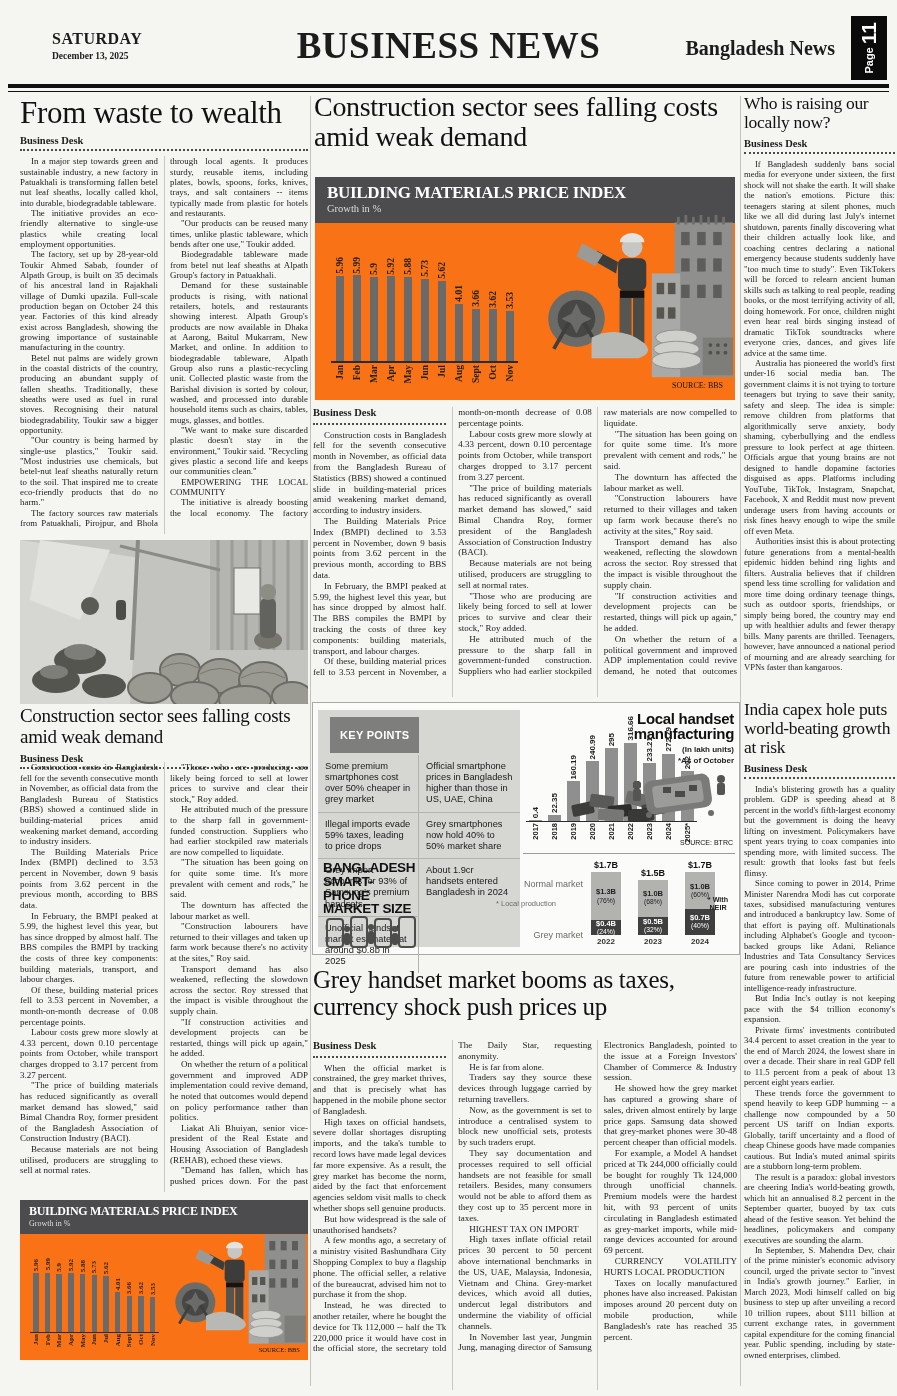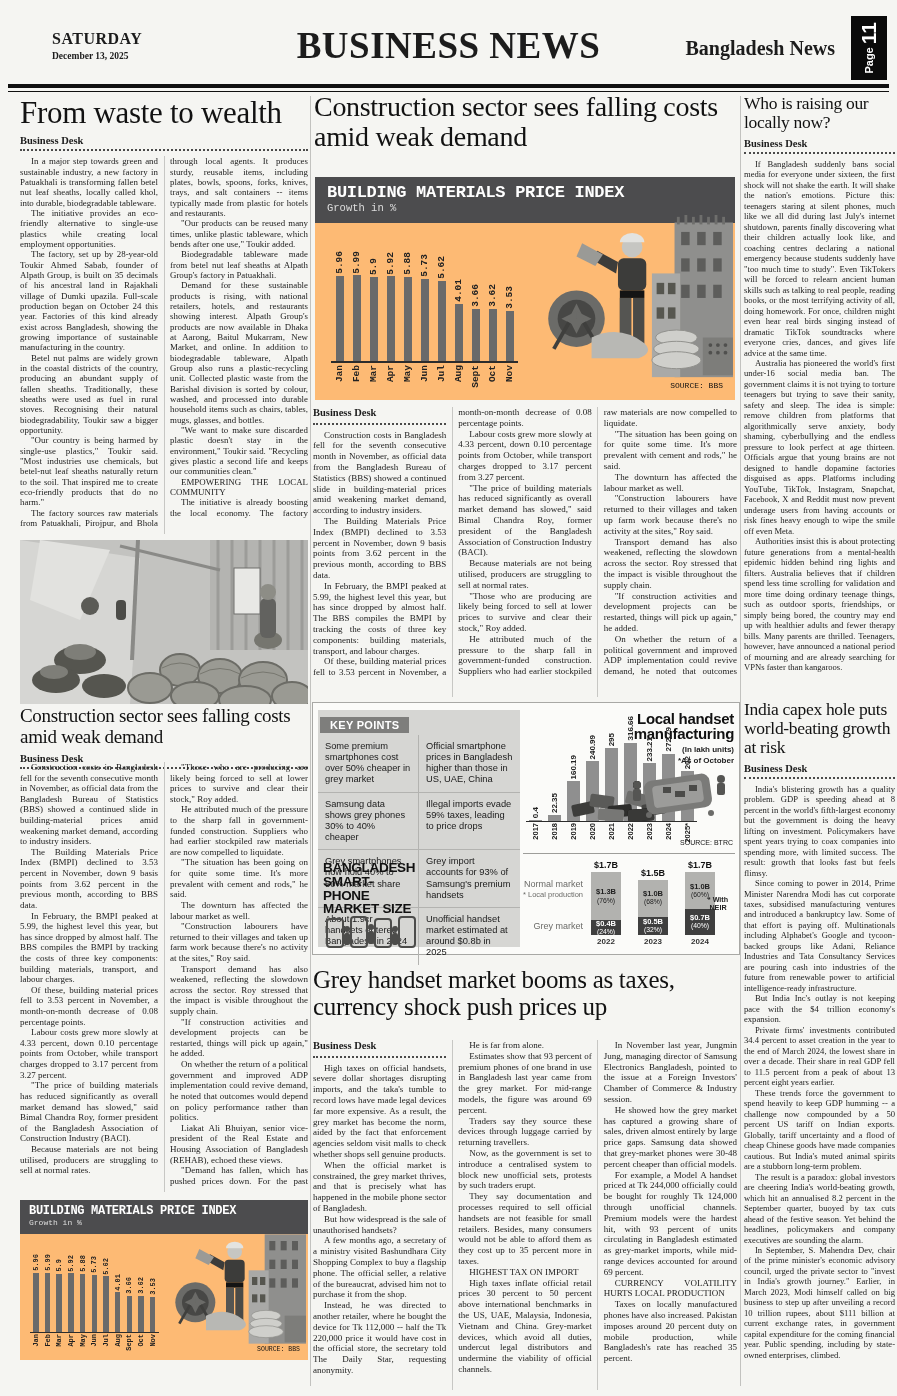--- a/index.html
+++ b/index.html
@@ -39,21 +39,21 @@
   #india{position:absolute;left:744px;top:700px;width:151px;}
   #india .headline{font-size:17.5px;}
   #india .body-txt{height:596px;font-size:8.6px;line-height:1.22;}
   #cons2-head{position:absolute;left:20px;top:706px;width:288px;}
   #cons2-head .headline{font-size:19px;}
   #cons2-body{position:absolute;left:20px;top:762px;width:288px;height:430px;font-size:9px;line-height:1.18;}
   #grey-head{position:absolute;left:313px;top:966px;width:424px;}
   #grey-head .headline{font-size:25px;}
   #grey-body{position:absolute;left:313px;top:1040px;width:424px;height:350px;font-size:9px;line-height:1.2;}
   
-  .bmpi{position:absolute;background:#fdba74;overflow:hidden;font-family:Liberation Mono, monospace;}
+  .bmpi{position:absolute;background:#f97316;overflow:hidden;font-family:Liberation Serif, serif;}
   #bmpi-top{left:315px;top:177px;width:420px;height:223px;}
   #bmpi-bottom{left:20px;top:1200px;width:288px;height:160px;}
   .bmpi-head{position:absolute;left:0;top:0;right:0;background:#4c4c4e;color:#fff;padding:6px 12px;}
   .bmpi-title{font-weight:bold;letter-spacing:-.3px;}
   #bmpi-top .bmpi-head{height:34px;}  #bmpi-top .bmpi-title{font-size:17px;}
   #bmpi-bottom .bmpi-head{height:26px;padding:4px 9px;} #bmpi-bottom .bmpi-title{font-size:12px;}
   .bmpi-sub{color:#dedede;}
   #bmpi-top .bmpi-sub{font-size:10.5px;} #bmpi-bottom .bmpi-sub{font-size:8px;}
   .bars{position:absolute;display:flex;align-items:flex-end;border-bottom:2px solid #2c2c2c;}
   #bmpi-top .bars{left:16px;top:58px;height:126px;}
@@ -74,21 +74,21 @@
   .bmpi-src{position:absolute;font-size:8px;color:#111;}
   #bmpi-top .bmpi-src{right:12px;bottom:10px;} #bmpi-bottom .bmpi-src{right:8px;bottom:7px;font-size:6.5px;}
   .bmpi-illus{position:absolute;}
   #bmpi-top .bmpi-illus{right:2px;top:36px;width:198px;height:168px;}
   #bmpi-bottom .bmpi-illus{right:2px;top:28px;width:140px;height:118px;}
   
   #infog{position:absolute;left:312px;top:702px;width:426px;height:251px;background:#fbfbf9;
          border:1px solid #a8a8a5;font-family:"Liberation Sans",sans-serif;}
   #kp{position:absolute;left:5px;top:7px;width:202px;height:237px;background:#d6d6d3;padding:0;}
   .kp-chip{display:inline-block;background:#7e7e7c;color:#fff;font-weight:bold;font-size:11px;
-           padding:2px 10px;margin:7px 0 2px 2px;letter-spacing:.3px;text-align:right;}
+           padding:12px 10px;margin:7px 0 2px 12px;letter-spacing:.3px;text-align:right;}
   .kp-grid{display:grid;grid-template-columns:1fr 1fr;}
   .kp-item{font-size:9.3px;line-height:1.2;color:#1a1a1a;padding:6px 7px;border-bottom:1px solid #b3b3b0;}
   .kp-item:nth-child(odd){border-right:1px solid #b3b3b0;}
   .kp-item:nth-last-child(-n+2){border-bottom:none;}
   .lhm-title{position:absolute;right:5px;top:8px;width:126px;text-align:right;font-weight:bold;
              font-size:15px;line-height:1.02;letter-spacing:-.3px;color:#111;}
   .lhm-unit{position:absolute;right:5px;top:42px;font-size:8px;font-weight:bold;color:#222;}
   .lhm-foot{position:absolute;right:5px;top:53px;font-size:8px;font-weight:bold;color:#222;}
   #lhm-bars{position:absolute;left:213px;top:14px;height:104px;display:flex;align-items:flex-end;
             border-bottom:1.5px solid #2c2c2c;}
@@ -100,21 +100,21 @@
   #lhm-cats .bcat{font-size:7.5px;}
   .lhm-src{position:absolute;right:6px;top:136px;font-size:7px;color:#111;}
   .lhm-illus{position:absolute;right:8px;top:64px;width:104px;height:54px;}
   .lhm-pile{position:absolute;left:255px;top:84px;width:120px;height:34px;}
   .infog-hr{position:absolute;left:210px;right:4px;top:150px;border-top:1px solid #9d9d9a;}
   .ms-title{position:absolute;left:10px;top:158px;width:92px;font-weight:bold;font-size:13.5px;
             line-height:1.02;letter-spacing:-.3px;color:#111;}
   .ms-phones{position:absolute;left:8px;top:212px;width:96px;height:34px;}
   .ms-legend{position:absolute;left:156px;top:176px;width:114px;text-align:right;color:#6b6b68;}
   .ms-leg-n{font-size:9px;}
-  .ms-leg-note{font-size:7.5px;margin-top:1px;}
+  .ms-leg-note{font-size:7.5px;margin-top:10px;text-align:center;}
   .ms-leg-g{font-size:9px;margin-top:22px;}
   #ms-bars{position:absolute;left:278px;bottom:8px;display:flex;align-items:flex-end;gap:17px;}
   .ms-unit{display:flex;flex-direction:column;align-items:center;width:30px;}
   .ms-total{font-size:9px;font-weight:bold;color:#111;margin-bottom:2px;}
   .ms-seg{width:30px;display:flex;flex-direction:column;align-items:center;justify-content:center;overflow:hidden;}
   .ms-seg-n{background:#b2b2af;color:#222;}
   .ms-seg-g{background:#3f3f3f;color:#fff;}
   .ms-amt{font-size:7.5px;font-weight:bold;line-height:1.1;}
   .ms-pct{font-size:6.8px;line-height:1.1;}
   .ms-year{font-size:8px;font-weight:bold;color:#333;margin-top:2px;}
@@ -566,21 +566,20 @@
       </div>
     <div class="bmpi-src">SOURCE: BBS</div>
   </div>
 
   <div id="infog">
     <div id="kp">
       <div class="kp-chip">KEY POINTS</div>
       <div class="kp-grid">
           <div class="kp-item">Some premium smartphones cost over 50% cheaper in grey market</div>
           <div class="kp-item">Official smartphone prices in Bangladesh higher than those in US, UAE, China</div>
-          <div class="kp-item">Samsung data shows grey phones 30% to 40% cheaper</div>
           <div class="kp-item">Illegal imports evade 59% taxes, leading to price drops</div>
           <div class="kp-item">Grey smartphones now hold 40% to 50% market share</div>
           <div class="kp-item">Grey import accounts for 93% of Samsung's premium handsets</div>
           <div class="kp-item">About 1.9cr handsets entered Bangladesh in 2024</div>
           <div class="kp-item">Unofficial handset market estimated at around $0.8b in 2025</div>
         </div>
     </div>
     <div class="lhm-title">Local handset manufacturing</div>
     <div class="lhm-unit">(In lakh units)</div>
     <div class="lhm-foot">*As of October</div>
@@ -749,27 +748,26 @@
       </div>
     <div class="ms-note">* With NEIR</div>
   </div>
 
   <div id="grey-head">
     <div class="headline">Grey handset market booms as taxes, currency shock push prices up</div>
   </div>
   <div id="grey-body" class="body-txt cols3">
     <div class="byline" style="margin-top:0">Business Desk</div>
     <div>
+        <div class="para">When the official market is constrained, the grey market thrives, and that is precisely what has happened in the mobile phone sector of Bangladesh.</div>
         <div class="para">High taxes on official handsets, severe dollar shortages disrupting imports, and the taka's tumble to record lows have made legal devices far more expensive. As a result, the grey market has become the norm, aided by the fact that enforcement agencies seldom visit malls to check whether shops sell genuine products.</div>
-        <div class="para">When the official market is constrained, the grey market thrives, and that is precisely what has happened in the mobile phone sector of Bangladesh.</div>
         <div class="para">But how widespread is the sale of unauthorised handsets?</div>
         <div class="para">A few months ago, a secretary of a ministry visited Bashundhara City Shopping Complex to buy a flagship phone. The official seller, a relative of the bureaucrat, advised him not to purchase it from the shop.</div>
         <div class="para">Instead, he was directed to another retailer, where he bought the device for Tk 112,000 -- half the Tk 220,000 price it would have cost in the official store, the secretary told The Daily Star, requesting anonymity.</div>
         <div class="para">He is far from alone.</div>
-        <div class="para">Estimates show that 93 percent of premium phones of one brand in use in Bangladesh last year came from the grey market. For mid-range models, the figure was around 69 percent.</div>
         <div class="para">Traders say they source these devices through luggage carried by returning travellers.</div>
         <div class="para">Now, as the government is set to introduce a centralised system to block new unofficial sets, protests by such traders erupt.</div>
         <div class="para">They say documentation and processes required to sell official handsets are not feasible for small retailers. Besides, many consumers would not be able to afford them as they cost up to 35 percent more in taxes.</div>
         <div class="para">HIGHEST TAX ON IMPORT</div>
         <div class="para">High taxes inflate official retail prices 30 percent to 50 percent above international benchmarks in the US, UAE, Malaysia, Indonesia, Vietnam and China. Grey-market devices, which avoid all duties, undercut legal distributors and undermine the viability of official channels.</div>
         <div class="para">In November last year, Jungmin Jung, managing director of Samsung Electronics Bangladesh, pointed to the issue at a Foreign Investors' Chamber of Commerce &amp; Industry session.</div>
         <div class="para">He showed how the grey market has captured a growing share of sales, driven almost entirely by large price gaps. Samsung data showed that grey-market phones were 30-48 percent cheaper than official models.</div>
         <div class="para">For example, a Model A handset priced at Tk 244,000 officially could be bought for roughly Tk 124,000 through unofficial channels. Premium models were the hardest hit, with 93 percent of units circulating in Bangladesh estimated as grey-market imports, while mid-range devices accounted for around 69 percent.</div>
         <div class="para">CURRENCY VOLATILITY HURTS LOCAL PRODUCTION</div>
         <div class="para">Taxes on locally manufactured phones have also increased. Pakistan imposes around 20 percent duty on mobile production, while Bangladesh's rate has reached 35 percent.</div>

